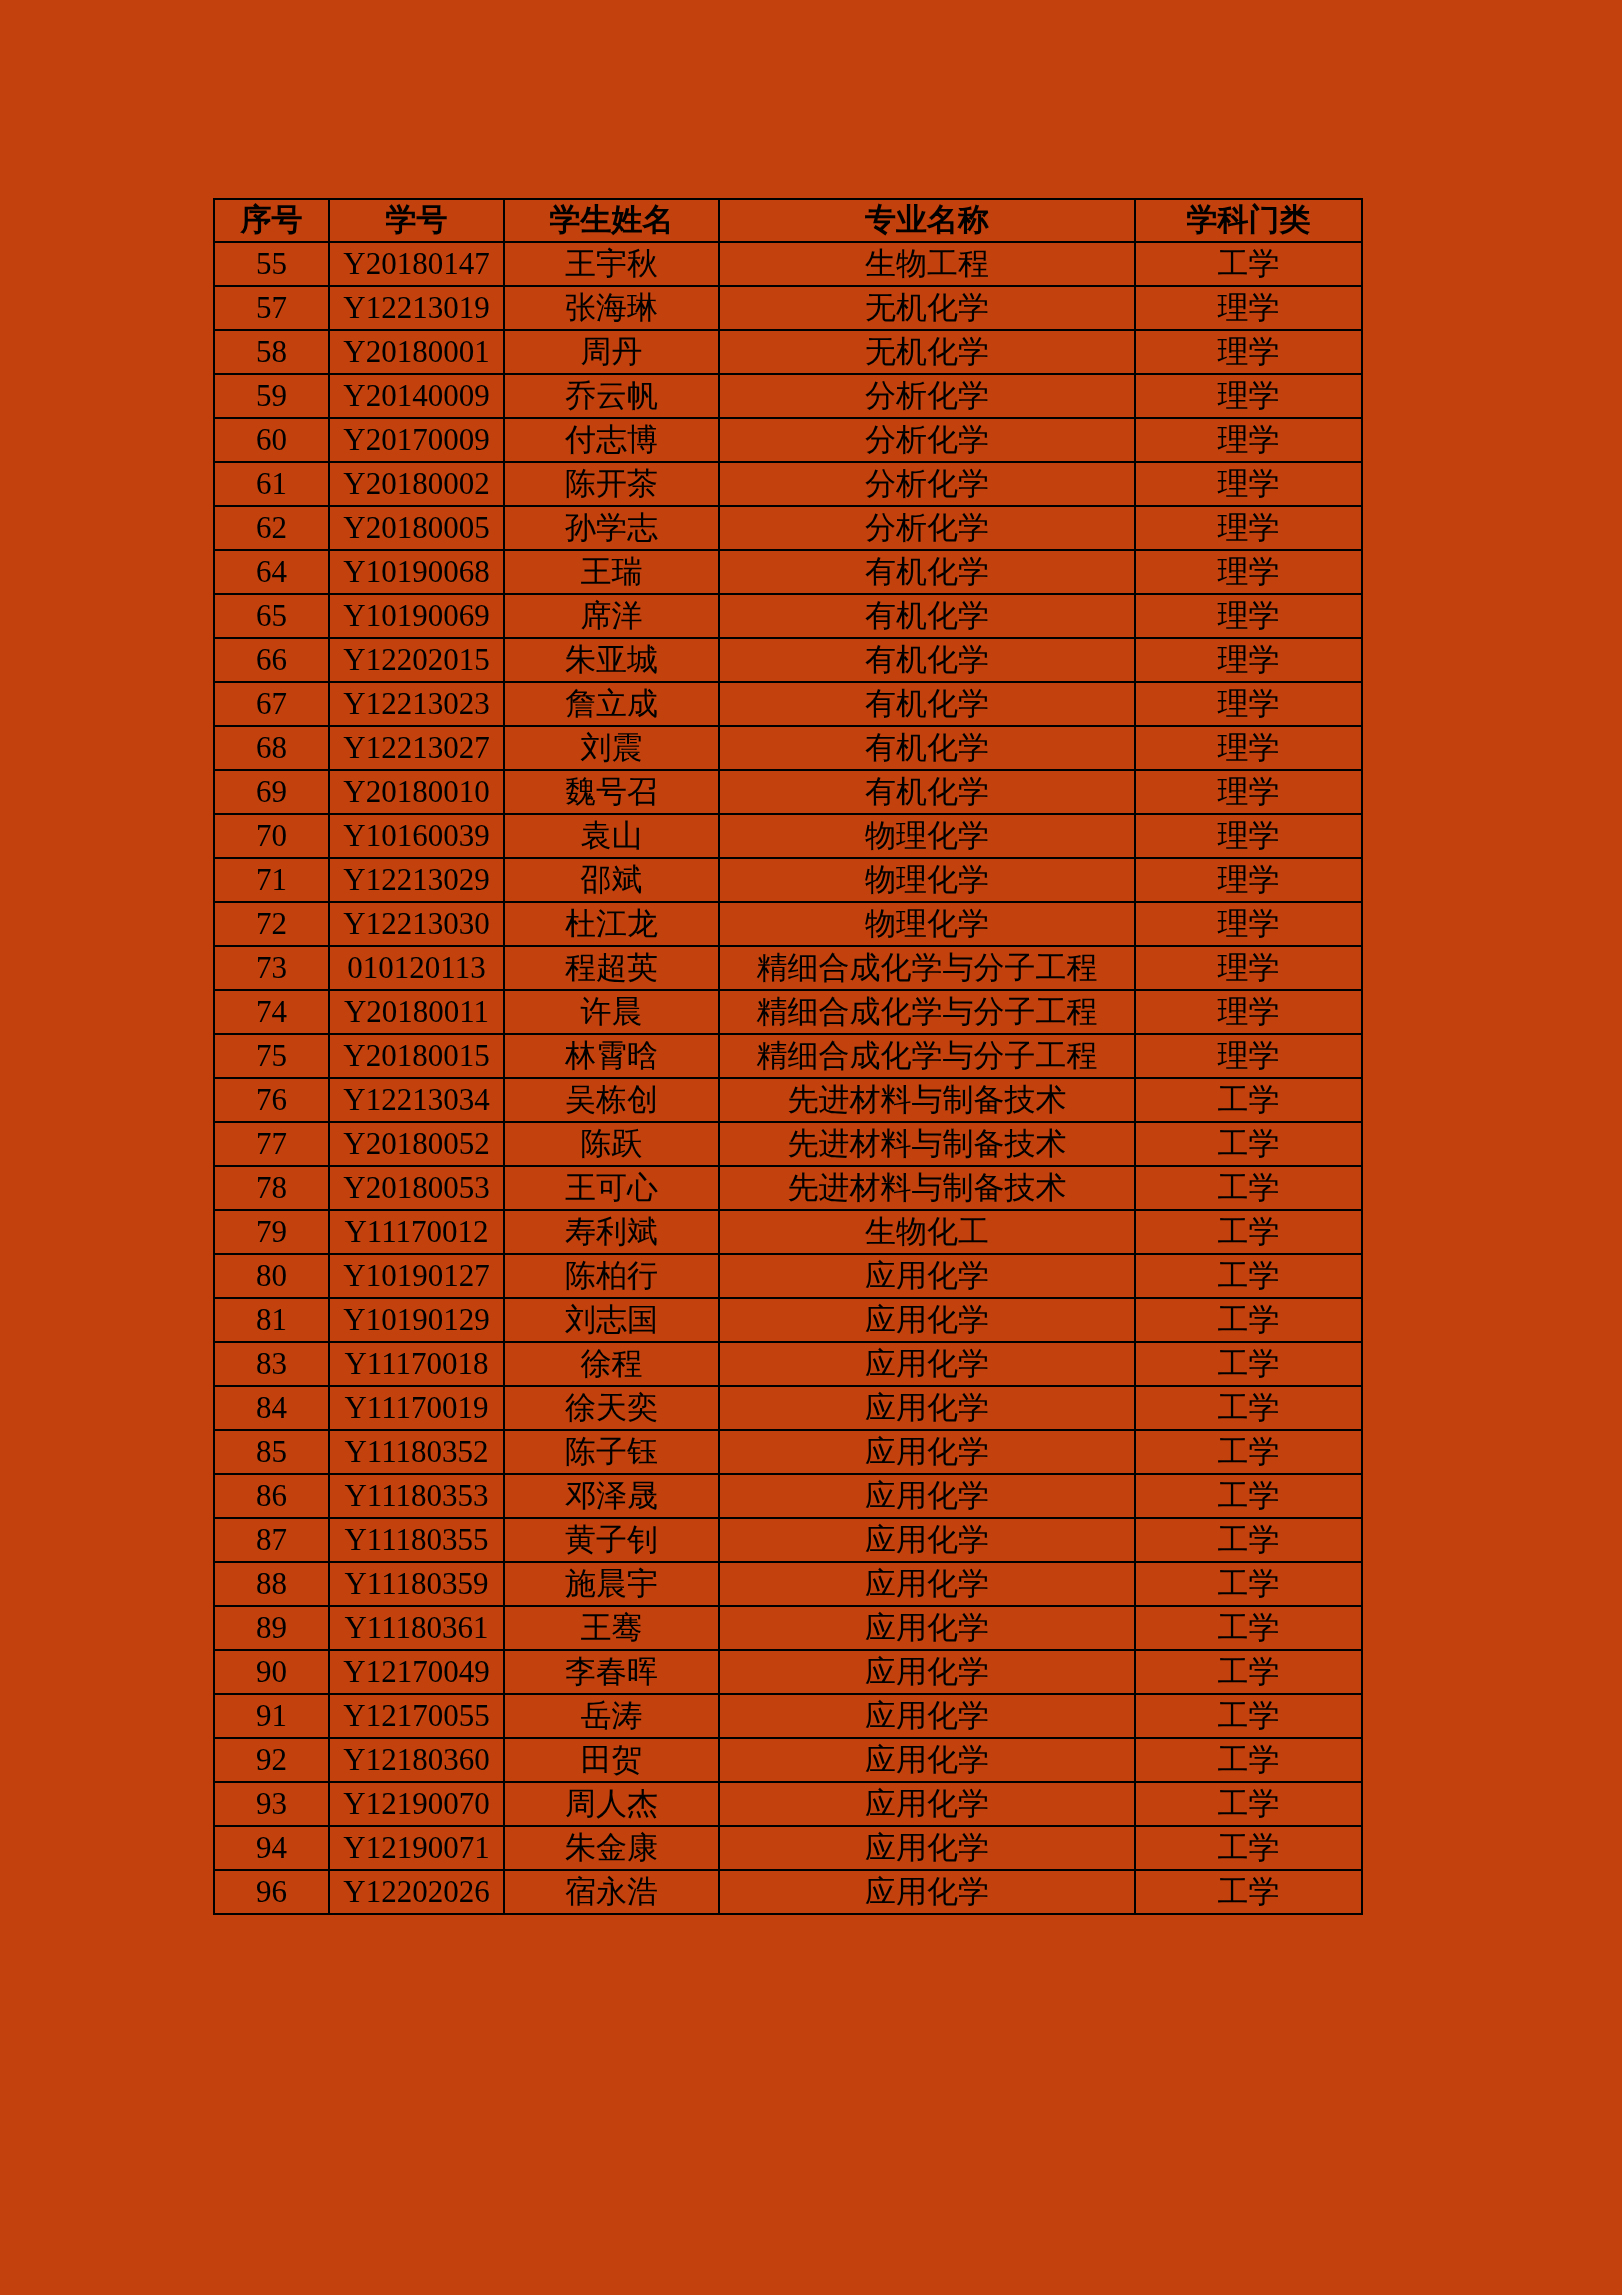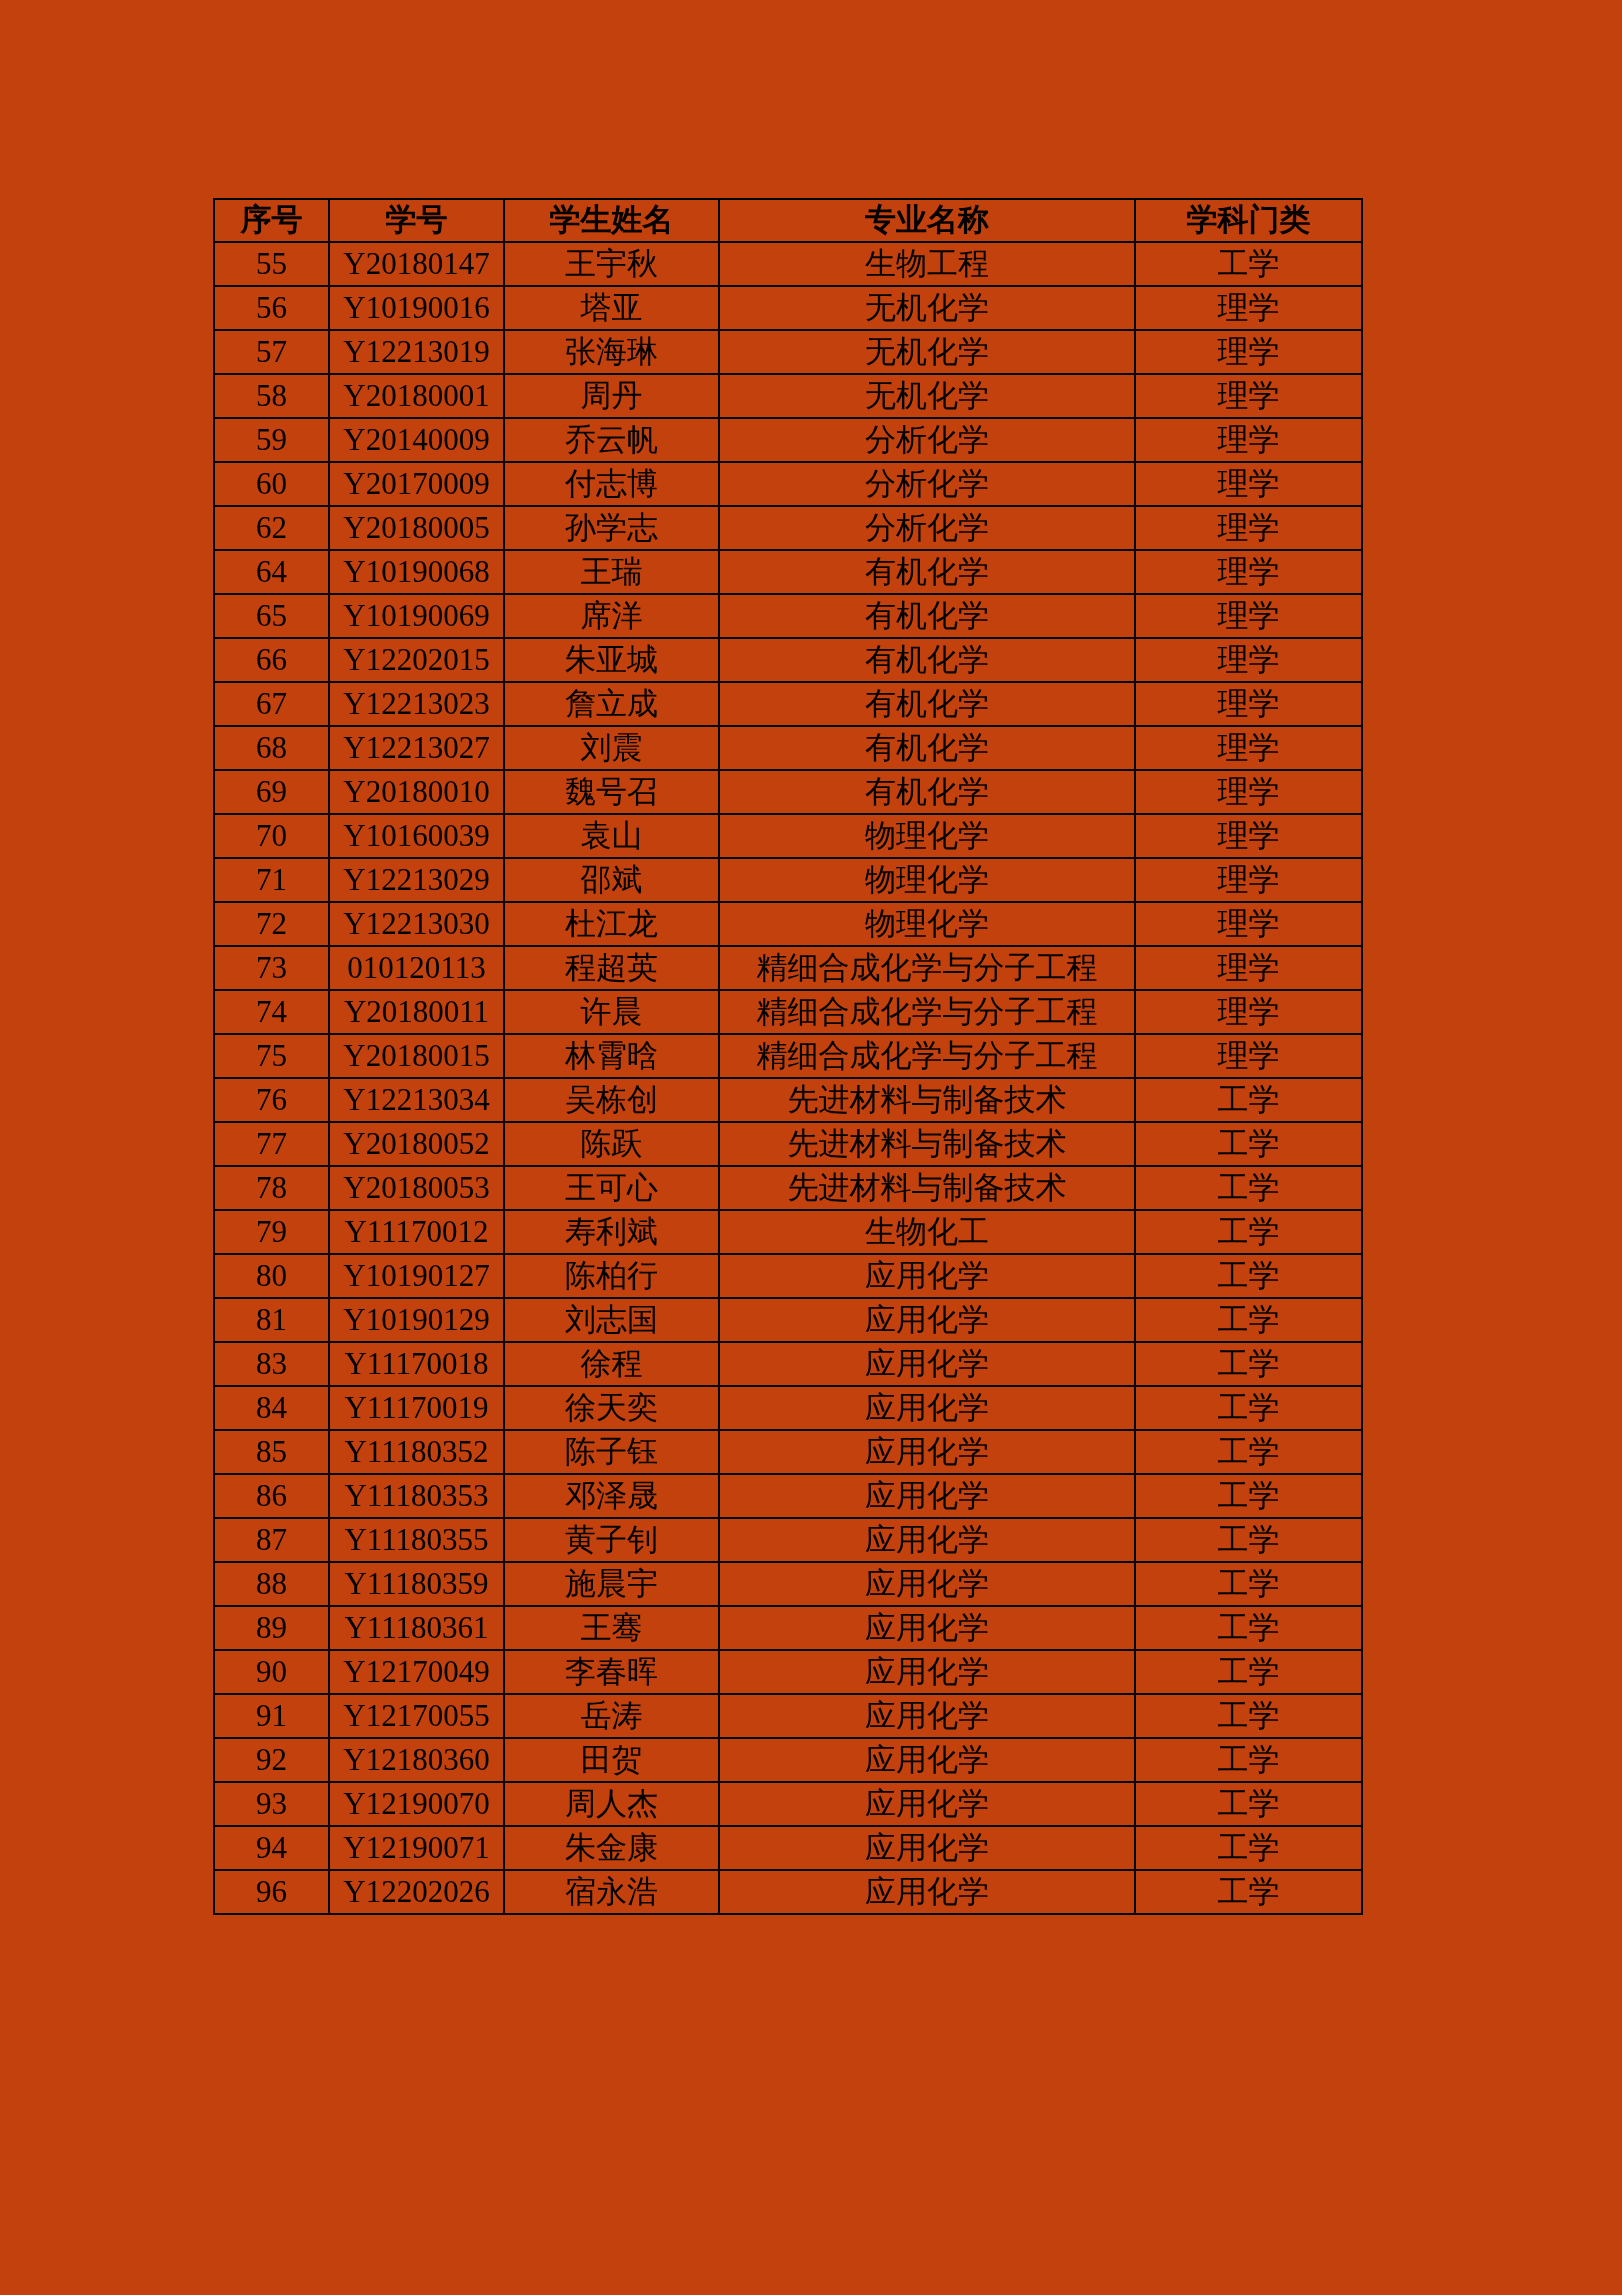--- a/index.html
+++ b/index.html
@@ -81,27 +81,20 @@
     </thead>
     <tbody id="table-body">
     <tr>
           <td>55</td>
           <td>Y20180147</td>
           <td>王宇秋</td>
           <td>生物工程</td>
           <td>工学</td>
         </tr>
         <tr>
-          <td>56</td>
-          <td>Y10190016</td>
-          <td>塔亚</td>
-          <td>无机化学</td>
-          <td>理学</td>
-        </tr>
-        <tr>
           <td>57</td>
           <td>Y12213019</td>
           <td>张海琳</td>
           <td>无机化学</td>
           <td>理学</td>
         </tr>
         <tr>
           <td>58</td>
           <td>Y20180001</td>
           <td>周丹</td>
@@ -112,20 +105,27 @@
           <td>59</td>
           <td>Y20140009</td>
           <td>乔云帆</td>
           <td>分析化学</td>
           <td>理学</td>
         </tr>
         <tr>
           <td>60</td>
           <td>Y20170009</td>
           <td>付志博</td>
+          <td>分析化学</td>
+          <td>理学</td>
+        </tr>
+        <tr>
+          <td>61</td>
+          <td>Y20180002</td>
+          <td>陈开茶</td>
           <td>分析化学</td>
           <td>理学</td>
         </tr>
         <tr>
           <td>62</td>
           <td>Y20180005</td>
           <td>孙学志</td>
           <td>分析化学</td>
           <td>理学</td>
         </tr>

